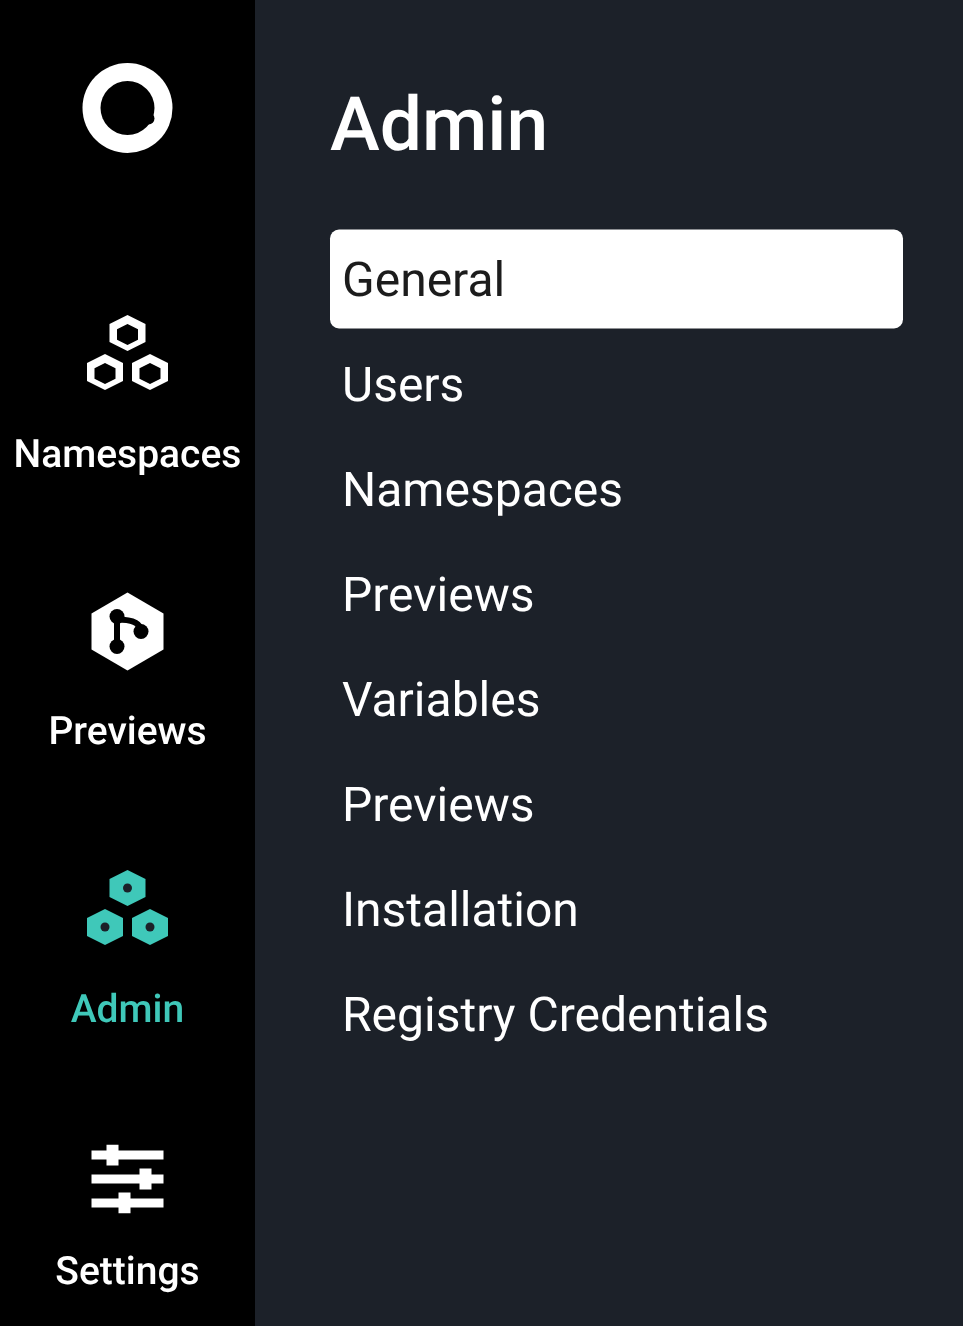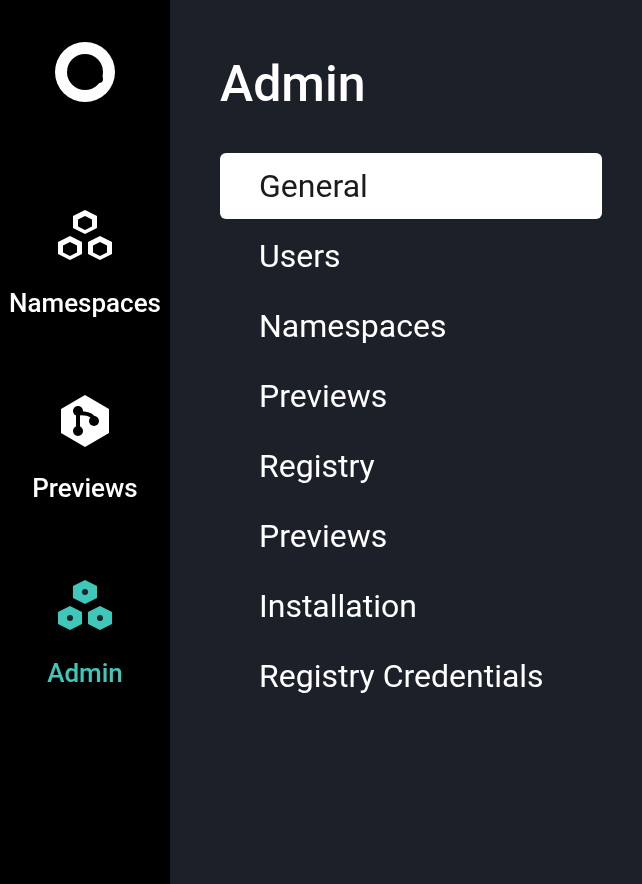--- a/index.html
+++ b/index.html
@@ -57,21 +57,21 @@
       margin-bottom: 40px;
     }
     .menu-list {
       display: flex;
       flex-direction: column;
     }
     .menu-item {
       font-size: 32px;
       font-weight: 400;
       color: #ffffff;
-      padding: 14px 39px;
+      padding: 14px 8px;
       border-radius: 6px;
       cursor: pointer;
       margin-bottom: 4px;
     }
     .menu-item.selected {
       background: #ffffff;
       color: #1c1c1c;
     }
   </style>
 </head>
@@ -121,27 +121,40 @@
         <path d="M15 28 L27 34 L27 46 L15 52 L3 46 L3 34 Z"></path>
         <path d="M45 28 L57 34 L57 46 L45 52 L33 46 L33 34 Z"></path>
         <circle cx="30" cy="14" r="3" fill="#1c2129"></circle>
         <circle cx="15" cy="40" r="3" fill="#1c2129"></circle>
         <circle cx="45" cy="40" r="3" fill="#1c2129"></circle>
       </svg>
     </div>
     <span class="nav-label">Admin</span>
   </div>
 
+  <div class="nav-item">
+    <div class="nav-icon">
+      <svg width="56" height="46" viewBox="0 0 56 46" fill="#ffffff">
+        <rect x="4" y="4" width="48" height="6"></rect>
+        <rect x="14" y="0" width="8" height="14"></rect>
+        <rect x="4" y="20" width="48" height="6"></rect>
+        <rect x="36" y="16" width="8" height="14"></rect>
+        <rect x="4" y="36" width="48" height="6"></rect>
+        <rect x="22" y="32" width="8" height="14"></rect>
+      </svg>
+    </div>
+    <span class="nav-label">Settings</span>
+  </div>
 </div>
 
 <div class="content">
   <h1 class="page-title">Admin</h1>
   <div class="menu-list">
     <div class="menu-item selected">General</div>
     <div class="menu-item">Users</div>
     <div class="menu-item">Namespaces</div>
     <div class="menu-item">Previews</div>
-    <div class="menu-item">Registry</div>
+    <div class="menu-item">Variables</div>
     <div class="menu-item">Previews</div>
     <div class="menu-item">Installation</div>
     <div class="menu-item">Registry Credentials</div>
   </div>
 </div>
 
 </body></html>

